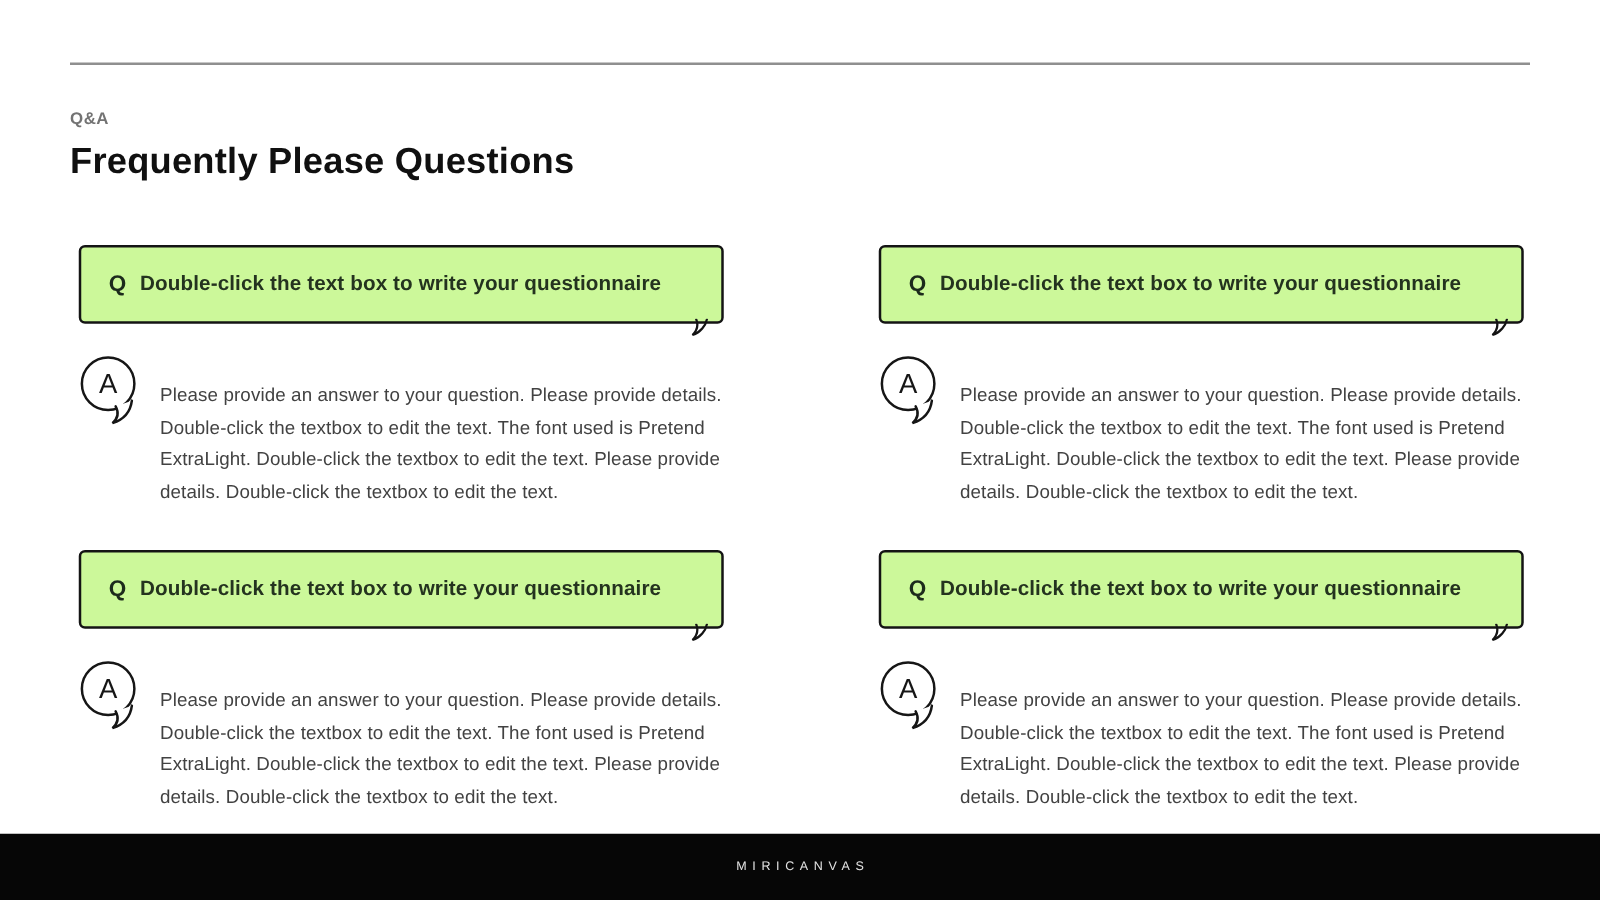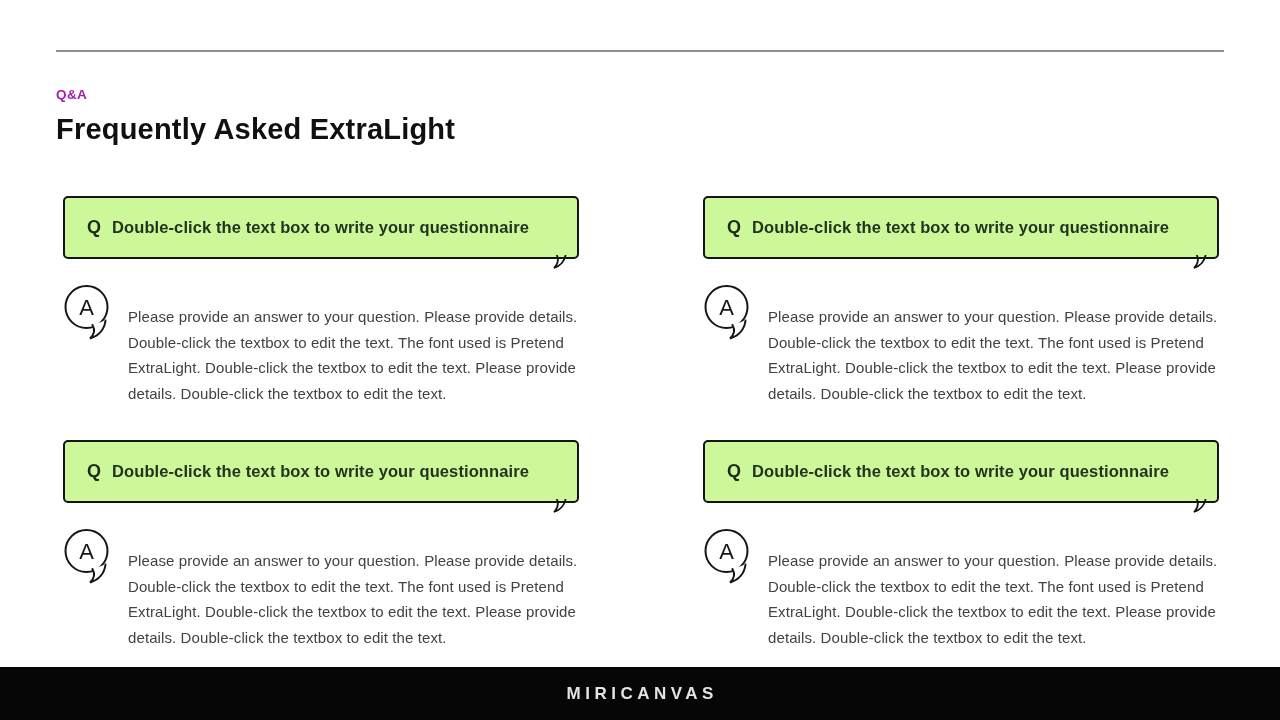--- a/index.html
+++ b/index.html
@@ -13,21 +13,21 @@
   .slide { position: absolute; inset: 0; background: #ffffff; }
 
   .top-rule {
     position: absolute; left: 56px; top: 50px; width: 1168px; height: 2px;
     background: #8f8f8f;
   }
 
   .eyebrow {
     position: absolute; left: 56px; top: 87px;
     font-size: 13.5px; font-weight: 700; letter-spacing: 0.4px;
-    color: #a21caf;
+    color: #737373;
   }
 
   .page-title {
     position: absolute; left: 56px; top: 113px;
     font-size: 29px; font-weight: 700; letter-spacing: 0.2px;
     color: #101010;
   }
 
   .cell { position: absolute; width: 516px; height: 230px; }
   .cell.c00 { left: 63px;  top: 196px; }
@@ -70,33 +70,33 @@
     letter-spacing: 0.1px;
     margin-top: 18px;
   }
 
   .footer-bar {
     position: absolute; left: 0; top: 667px; width: 1280px; height: 53px;
     background: #060606;
     display: flex; align-items: center; justify-content: center;
   }
   .brand {
-    color: #e3e3e3; font-size: 17px; font-weight: 700;
+    color: #e3e3e3; font-size: 10px; font-weight: 400;
     letter-spacing: 4.5px; text-indent: 4.5px;
   }
 </style>
 </head>
 <body>
 
 <div class="slide">
 
   <div class="top-rule"></div>
 
   <div class="eyebrow">Q&amp;A</div>
-  <div class="page-title">Frequently Asked ExtraLight</div>
+  <div class="page-title">Frequently Please Questions</div>
 
   <div class="cell c00">
     <div class="qbox">
       <span class="qmark">Q</span>
       <span class="qtext">Double-click the text box to write your questionnaire</span>
       <svg class="qtail" viewBox="0 0 15 15">
         <path d="M4 0.5 C5.8 5 5 9 1 13 C7.5 11 11.5 5.5 12.5 0.5" fill="none" stroke="#141414" stroke-width="1.8" stroke-linecap="round"></path>
       </svg>
     </div>
     <div class="answer">

